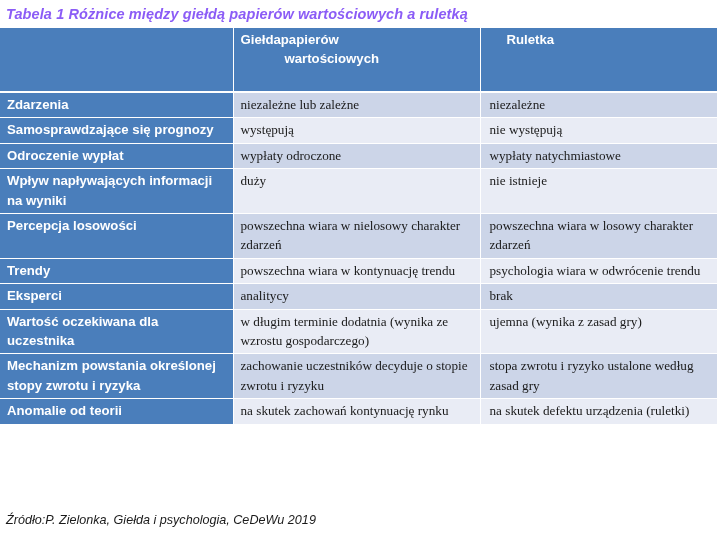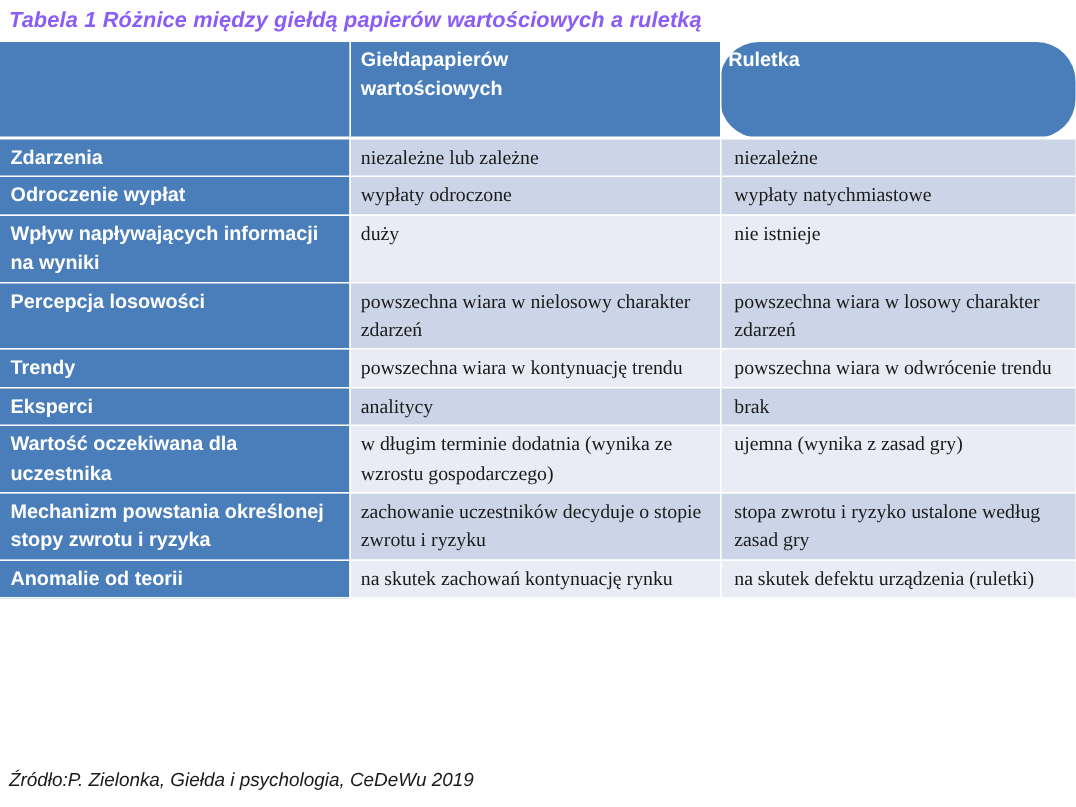--- a/index.html
+++ b/index.html
@@ -71,25 +71,25 @@
   }
   tr.head-row td.h-gielda .jline {
     display: block;
     text-align: justify;
     text-align-last: justify;
   }
   tr.head-row td.h-gielda .jline2 {
     display: block;
     text-align: left;
     text-align-last: left;
+    margin-left: 44px;
   }
   tr.head-row td.h-ruletka {
     border-right: none;
-    padding-left: 5px;
-    border-radius: 26px;
+    padding-left: 26px;
   }
 
   
   td.label-cell {
     background: #4a7ebb;
     color: #ffffff;
     font-weight: bold;
     border-right: 1.4px solid #ffffff;
     padding-left: 7px;
     margin-top: 24px;
@@ -141,39 +141,44 @@
         </td>
         <td class="h-ruletka">Ruletka</td>
       </tr>
     </thead>
     <tbody>
         <tr class="shade">
           <td class="label-cell">Zdarzenia</td>
           <td class="data-cell col2">niezależne lub zależne</td>
           <td class="data-cell col3">niezależne</td>
         </tr>
+        <tr class="plain">
+          <td class="label-cell">Samosprawdzające się prognozy</td>
+          <td class="data-cell col2">występują</td>
+          <td class="data-cell col3">nie występują</td>
+        </tr>
         <tr class="shade">
           <td class="label-cell">Odroczenie wypłat</td>
           <td class="data-cell col2">wypłaty odroczone</td>
           <td class="data-cell col3">wypłaty natychmiastowe</td>
         </tr>
         <tr class="plain">
           <td class="label-cell">Wpływ napływających informacji na wyniki</td>
           <td class="data-cell col2">duży</td>
           <td class="data-cell col3">nie istnieje</td>
         </tr>
         <tr class="shade">
           <td class="label-cell">Percepcja losowości</td>
           <td class="data-cell col2">powszechna wiara w nielosowy charakter zdarzeń</td>
           <td class="data-cell col3">powszechna wiara w losowy charakter zdarzeń</td>
         </tr>
         <tr class="plain">
           <td class="label-cell">Trendy</td>
           <td class="data-cell col2">powszechna wiara w kontynuację trendu</td>
-          <td class="data-cell col3">powszechna wiara w odwrócenie trendu</td>
+          <td class="data-cell col3">psychologia wiara w odwrócenie trendu</td>
         </tr>
         <tr class="shade">
           <td class="label-cell">Eksperci</td>
           <td class="data-cell col2">analitycy</td>
           <td class="data-cell col3">brak</td>
         </tr>
         <tr class="plain">
           <td class="label-cell">Wartość oczekiwana dla uczestnika</td>
           <td class="data-cell col2">w długim terminie dodatnia (wynika ze wzrostu gospodarczego)</td>
           <td class="data-cell col3">ujemna (wynika z zasad gry)</td>

